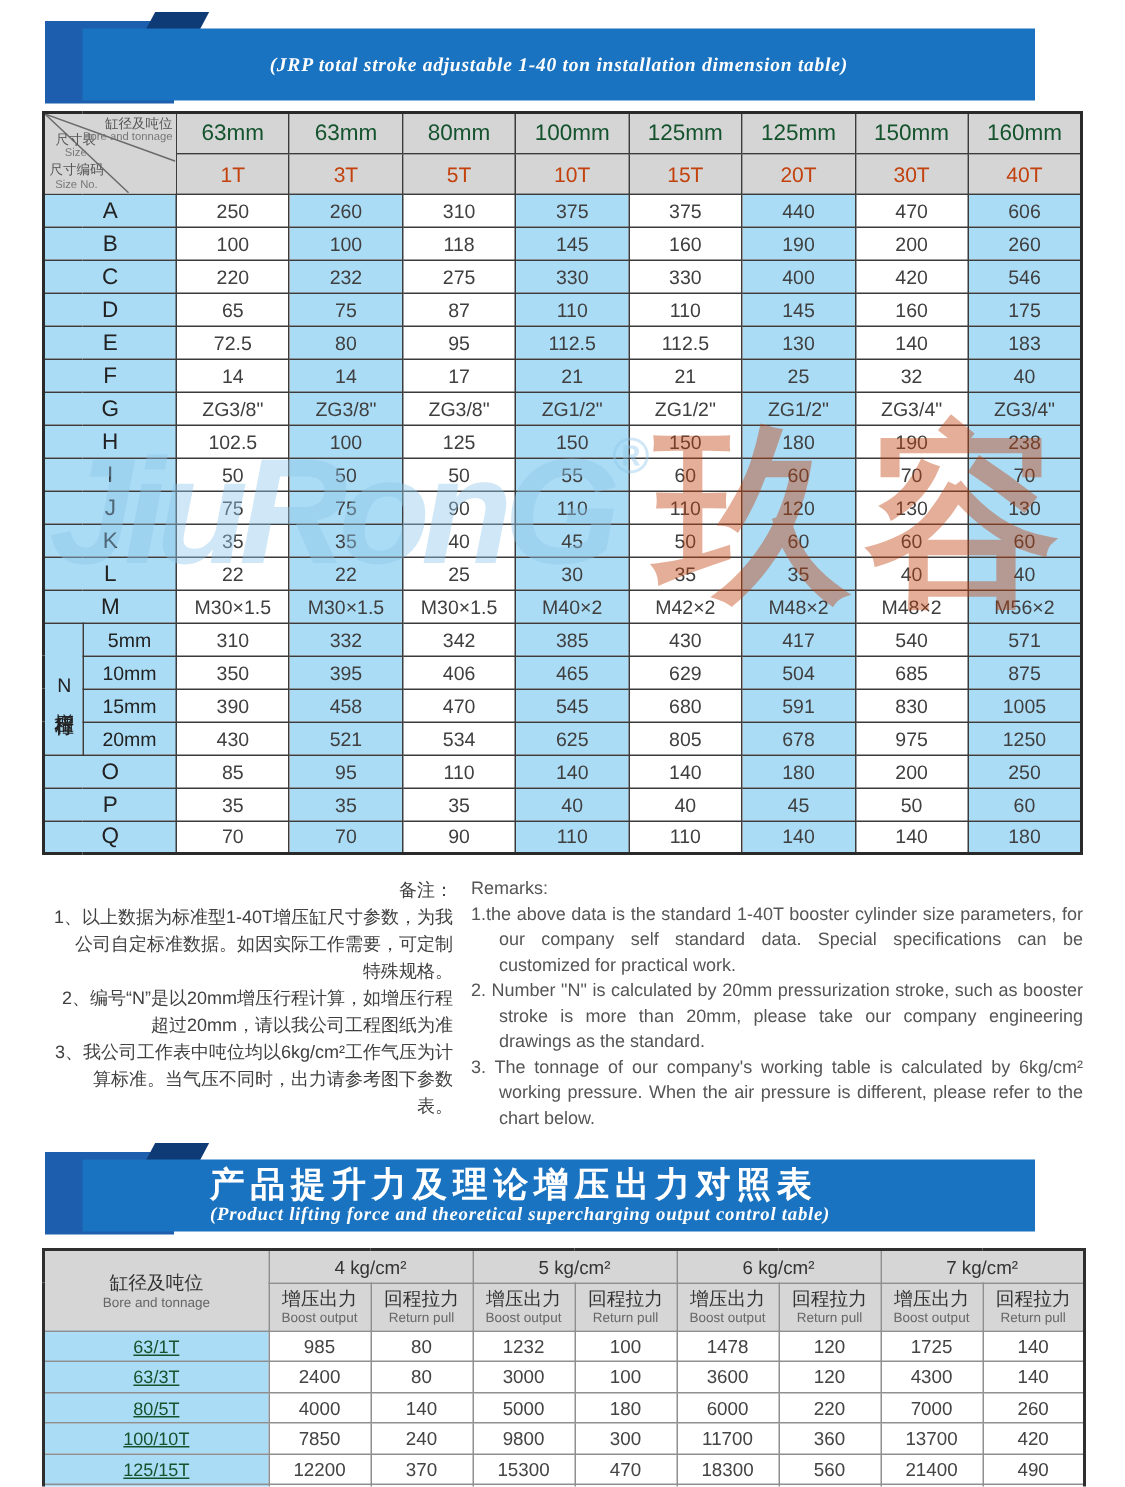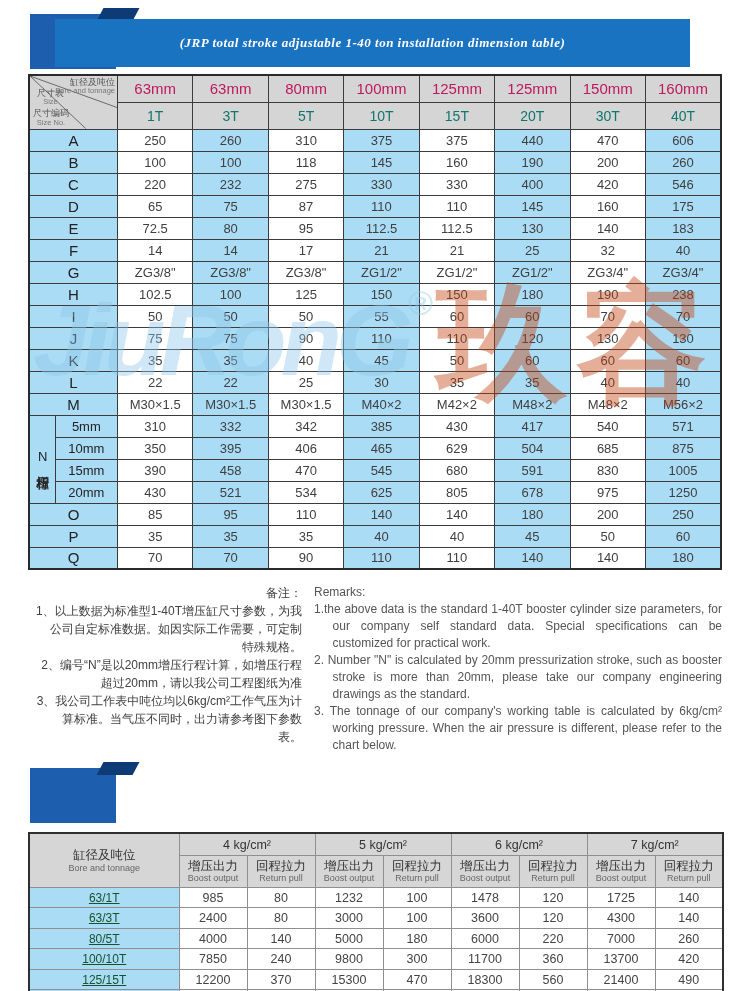--- a/index.html
+++ b/index.html
@@ -17,22 +17,22 @@
   .t-zh { font-family: "Liberation Serif", "DejaVu Serif", serif; font-weight: bold; font-size: 24px; letter-spacing: 2px; line-height: 1.05; }
   .t-en { font-family: "Liberation Serif", "DejaVu Serif", serif; font-weight: bold; font-style: italic; font-size: 13px; letter-spacing: .5px; }
   #banner2 .t-zh { font-size: 23px; letter-spacing: 4px; }
   #banner2 .t-en { font-size: 12.5px; }
 
   
   table { border-collapse: collapse; table-layout: fixed; margin-left: 28px; }
   #t1 { width: 694px; margin-top: 5px; border: 2px solid #2a2a2a; }
   #t1 td { border: 1px solid #3b3b3b; text-align: center; vertical-align: middle;
            height: 22px; font-size: 13px; color: #3f3f3f; overflow: hidden; white-space: nowrap; }
-  #t1 .hd  { background: #d5d5d5; height: 27px; font-size: 15px; color: #be185d; }
-  #t1 .hd2 { background: #d5d5d5; height: 27px; font-size: 14px; color: #0f766e; }
+  #t1 .hd  { background: #d5d5d5; height: 27px; font-size: 15px; color: #14532d; }
+  #t1 .hd2 { background: #d5d5d5; height: 27px; font-size: 14px; color: #c2410c; }
   #t1 .lbl { background: #abdcf6; font-size: 15px; color: #222; }
   #t1 .lbl-sub { font-size: 13px; }
   #t1 .alt { background: #abdcf6; }
   #t1 .nlbl { background: #abdcf6; writing-mode: vertical-lr; text-orientation: upright;
               font-size: 13px; letter-spacing: 1px; padding: 2px 0; color: #222; }
   
   .corner { position: relative; background: #d5d5d5; padding: 0; }
   .corner svg { position: absolute; inset: 0; width: 100%; height: 100%; }
   .corner .ct { position: absolute; font-size: 9px; color: #555; line-height: 1.05; white-space: nowrap; }
   .corner .ct small { font-size: 7.5px; color: #777; display: block; }
@@ -358,20 +358,24 @@
     <div>Remarks:</div>
     <div class="rem-item">1.the above data is the standard 1-40T booster cylinder size parameters, for our company self standard data. Special specifications can be customized for practical work.</div>
     <div class="rem-item">2. Number "N" is calculated by 20mm pressurization stroke, such as booster stroke is more than 20mm, please take our company engineering drawings as the standard.</div>
     <div class="rem-item">3. The tonnage of our company's working table is calculated by 6kg/cm² working pressure. When the air pressure is different, please refer to the chart below.</div>
   </div>
 </div>
 
 <div class="banner" id="banner2">
   <div class="sq"></div>
   <div class="ntch"></div>
+  <div class="bar left">
+    <div class="t-zh">产品提升力及理论增压出力对照表</div>
+    <div class="t-en">(Product lifting force and theoretical supercharging output control table)</div>
+  </div>
 </div>
 
 <table id="t2">
   <colgroup>
     <col style="width:150px">
     <col span="8" style="width:68px">
   </colgroup>
   <tbody>
     <tr id="t2h1">
       <td class="hd" rowspan="2">

